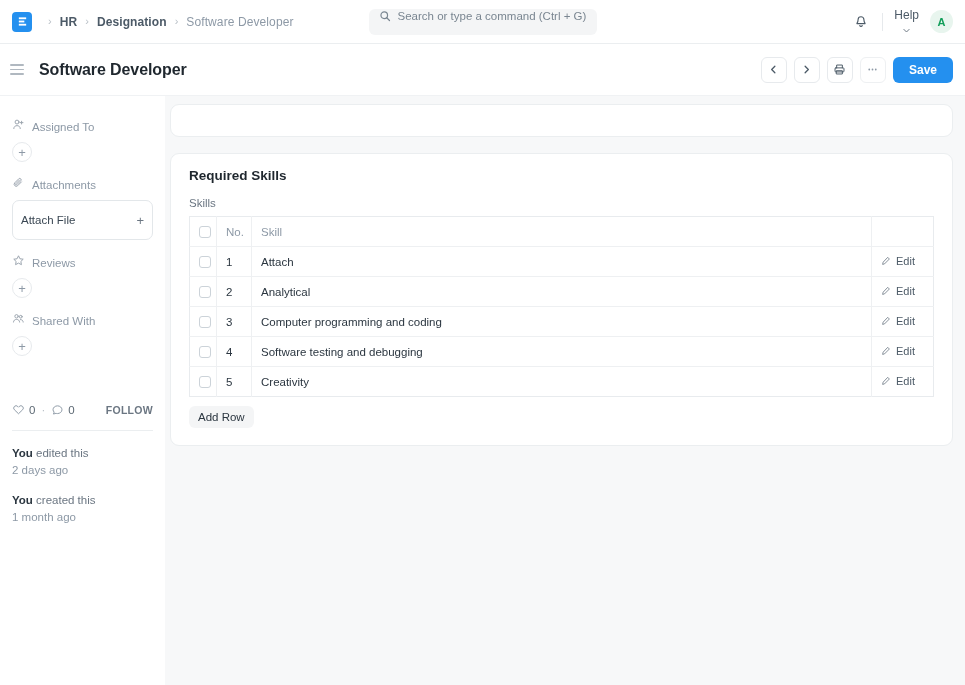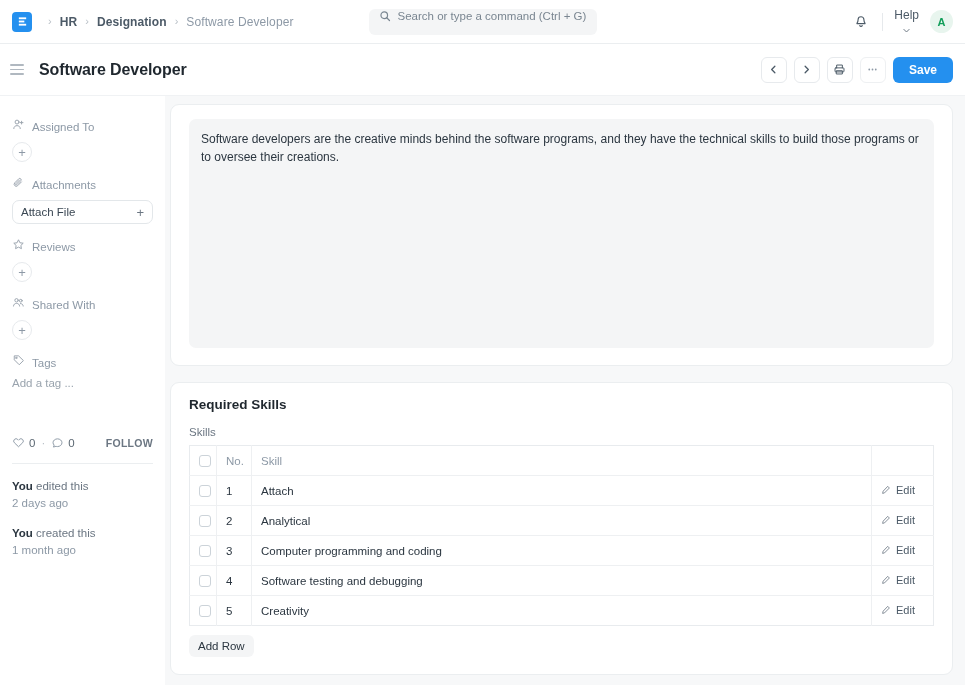--- a/index.html
+++ b/index.html
@@ -102,21 +102,21 @@
   }
   .side-label .ttxt { line-height: 1; margin-top: 8px; }
   .add-circle {
     width: 20px; height: 20px; border-radius: 50%;
     border: 1px solid #e7eaed; background: #fff;
     display:flex; align-items:center; justify-content:center;
     color:#8d99a6; font-size: 13px; line-height: 1;
     margin-top: 8px;
   }
   .attach-file {
-    height: 24px; margin-top: 8px;
+    height: 40px; margin-top: 8px;
     border: 1px solid #e3e7ea; border-radius: 7px;
     background:#fff; display:flex; align-items:center;
     padding: 0 8px; font-size: 11.5px; color:#3a4753;
   }
   .attach-file .plus { margin-left:auto; color:#6b7682; font-size: 13px; }
   .tag-input { font-size: 11.5px; color:#9aa4ae; margin-top: 7px; }
 
   .social-row {
     display:flex; align-items:center; margin-top: 47px;
     font-size: 11.5px; color:#5c6873;
@@ -320,30 +320,20 @@
           <circle cx="5.6" cy="5.3" r="2.1"></circle>
             <circle cx="10.8" cy="5.8" r="1.7"></circle>
           <path d="M1.8 12.4c0-2 1.7-3.3 3.8-3.3s3.8 1.3 3.8 3.3"></path>
           <path d="M10.4 9.3c1.9 0 3.4 1.2 3.4 3.1"></path>
         </svg>
         <span class="ttxt">Shared With</span>
       </div>
       <div class="add-circle">+</div>
     </div>
 
-    <div class="side-sec">
-      <div class="side-label">
-        <svg width="13" height="13" viewBox="0 0 16 16" fill="none" stroke="#9aa4ae" stroke-width="1.2" stroke-linecap="round" stroke-linejoin="round">
-          <path d="M7.6 2.3H2.8v4.8l6.1 6.1 4.8-4.8z"></path>
-            <circle cx="5.2" cy="4.8" r=".85"></circle>
-        </svg>
-        <span class="ttxt">Tags</span>
-      </div>
-      <div class="tag-input">Add a tag ...</div>
-    </div>
 
     <div class="social-row">
       <div class="grp">
         <svg width="13" height="13" viewBox="0 0 16 16" fill="none" stroke="#8d99a6" stroke-width="1.2" stroke-linejoin="round">
           <path d="M8 13.2 3 8.4a2.9 2.9 0 1 1 4.1-4.1L8 5.2l.9-.9A2.9 2.9 0 1 1 13 8.4z"></path>
         </svg>
         <span>0</span>
       </div>
       <span class="dot">·</span>
       <div class="grp">
@@ -363,21 +353,20 @@
     </div>
     <div class="act">
       <div><b>You</b><span> created this</span></div>
       <div class="when">1 month ago</div>
     </div>
   </div>
 
   <div class="main">
 
     <div class="card">
-      <div class="desc-box">Software developers are the creative minds behind the software programs, and they have the technical skills to build those programs or to oversee their creations.</div>
     </div>
 
     <div class="card">
       <div class="section-title">Required Skills</div>
       <div class="field-label">Skills</div>
 
       <table class="grid">
         <thead>
           <tr>
             <th class="c-chk">

